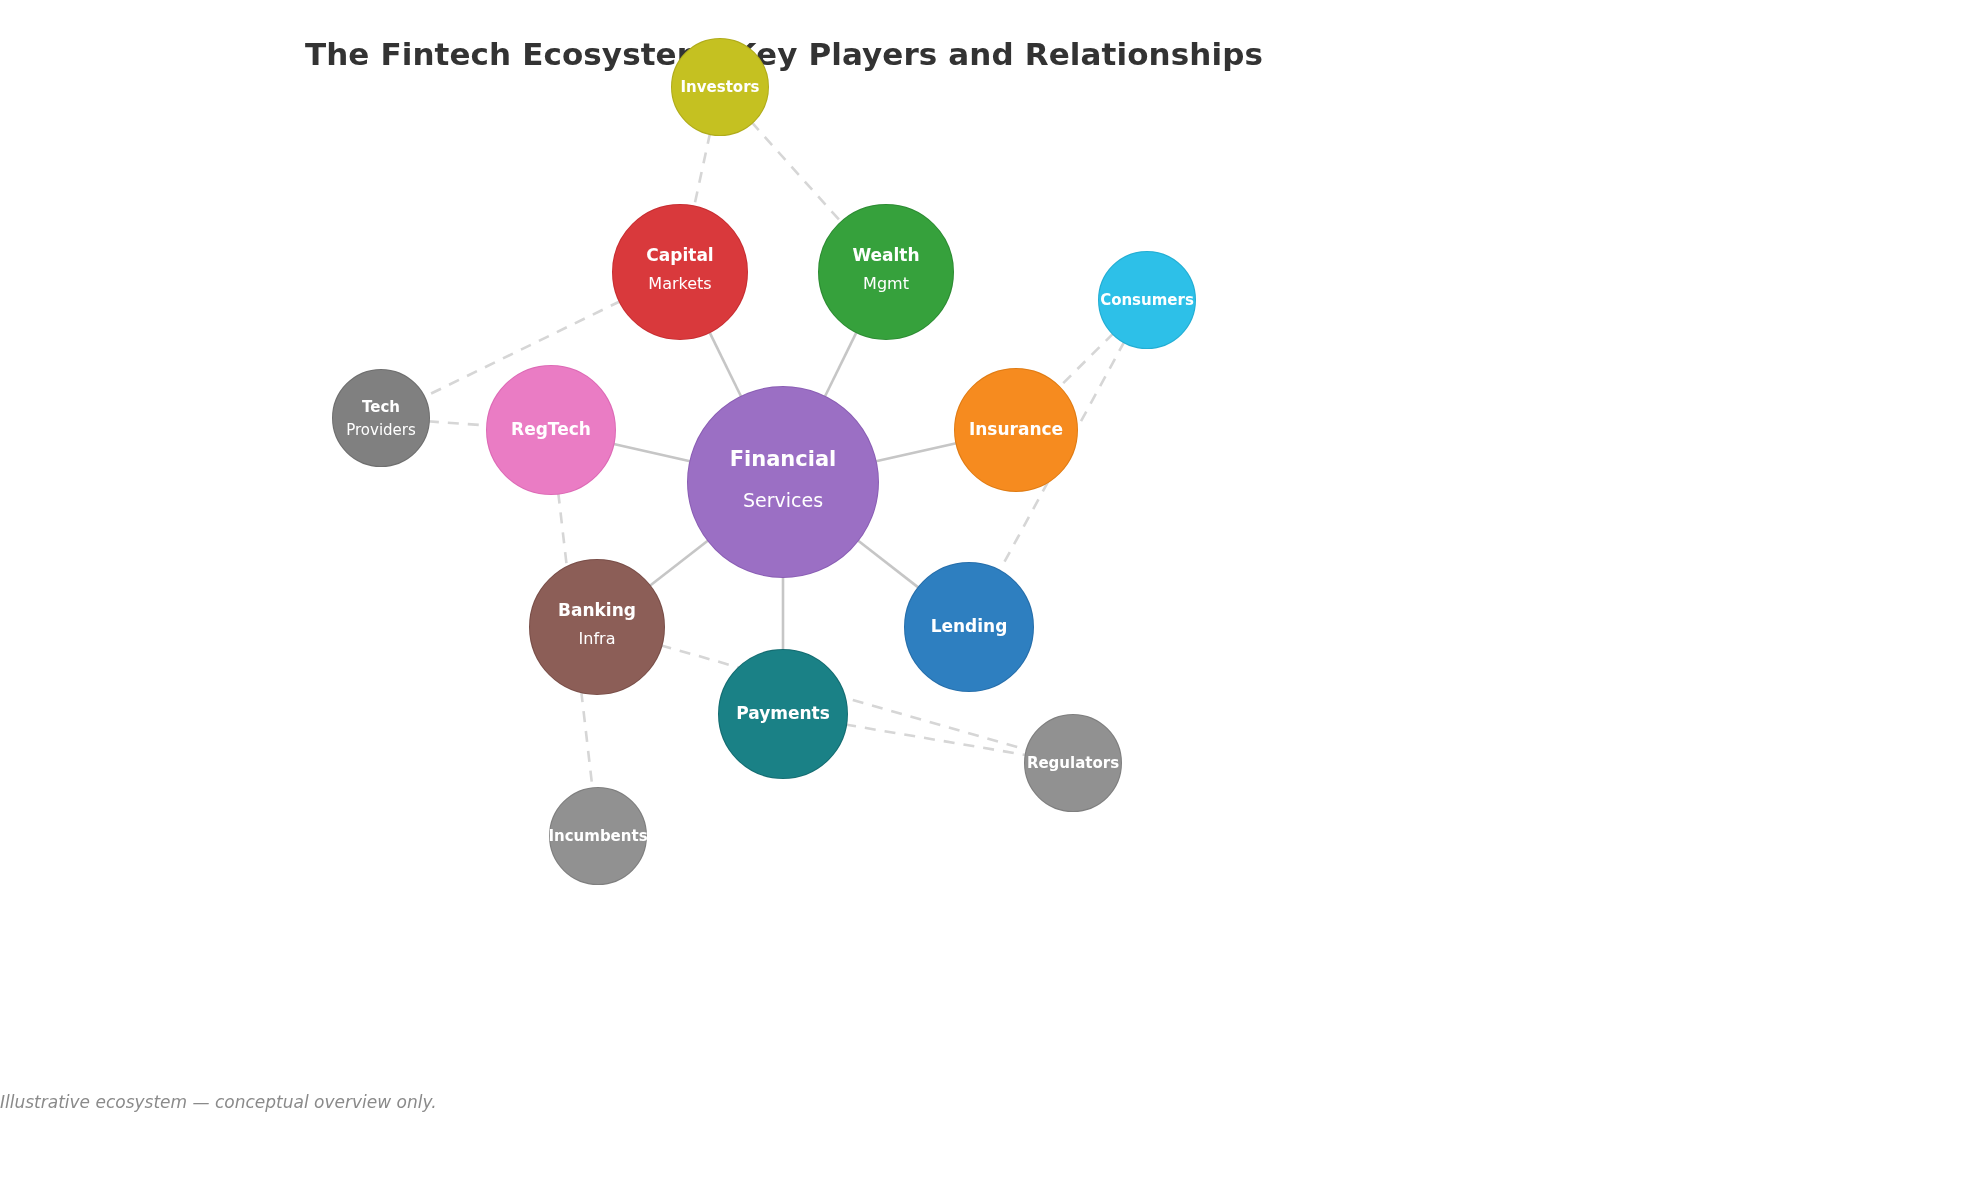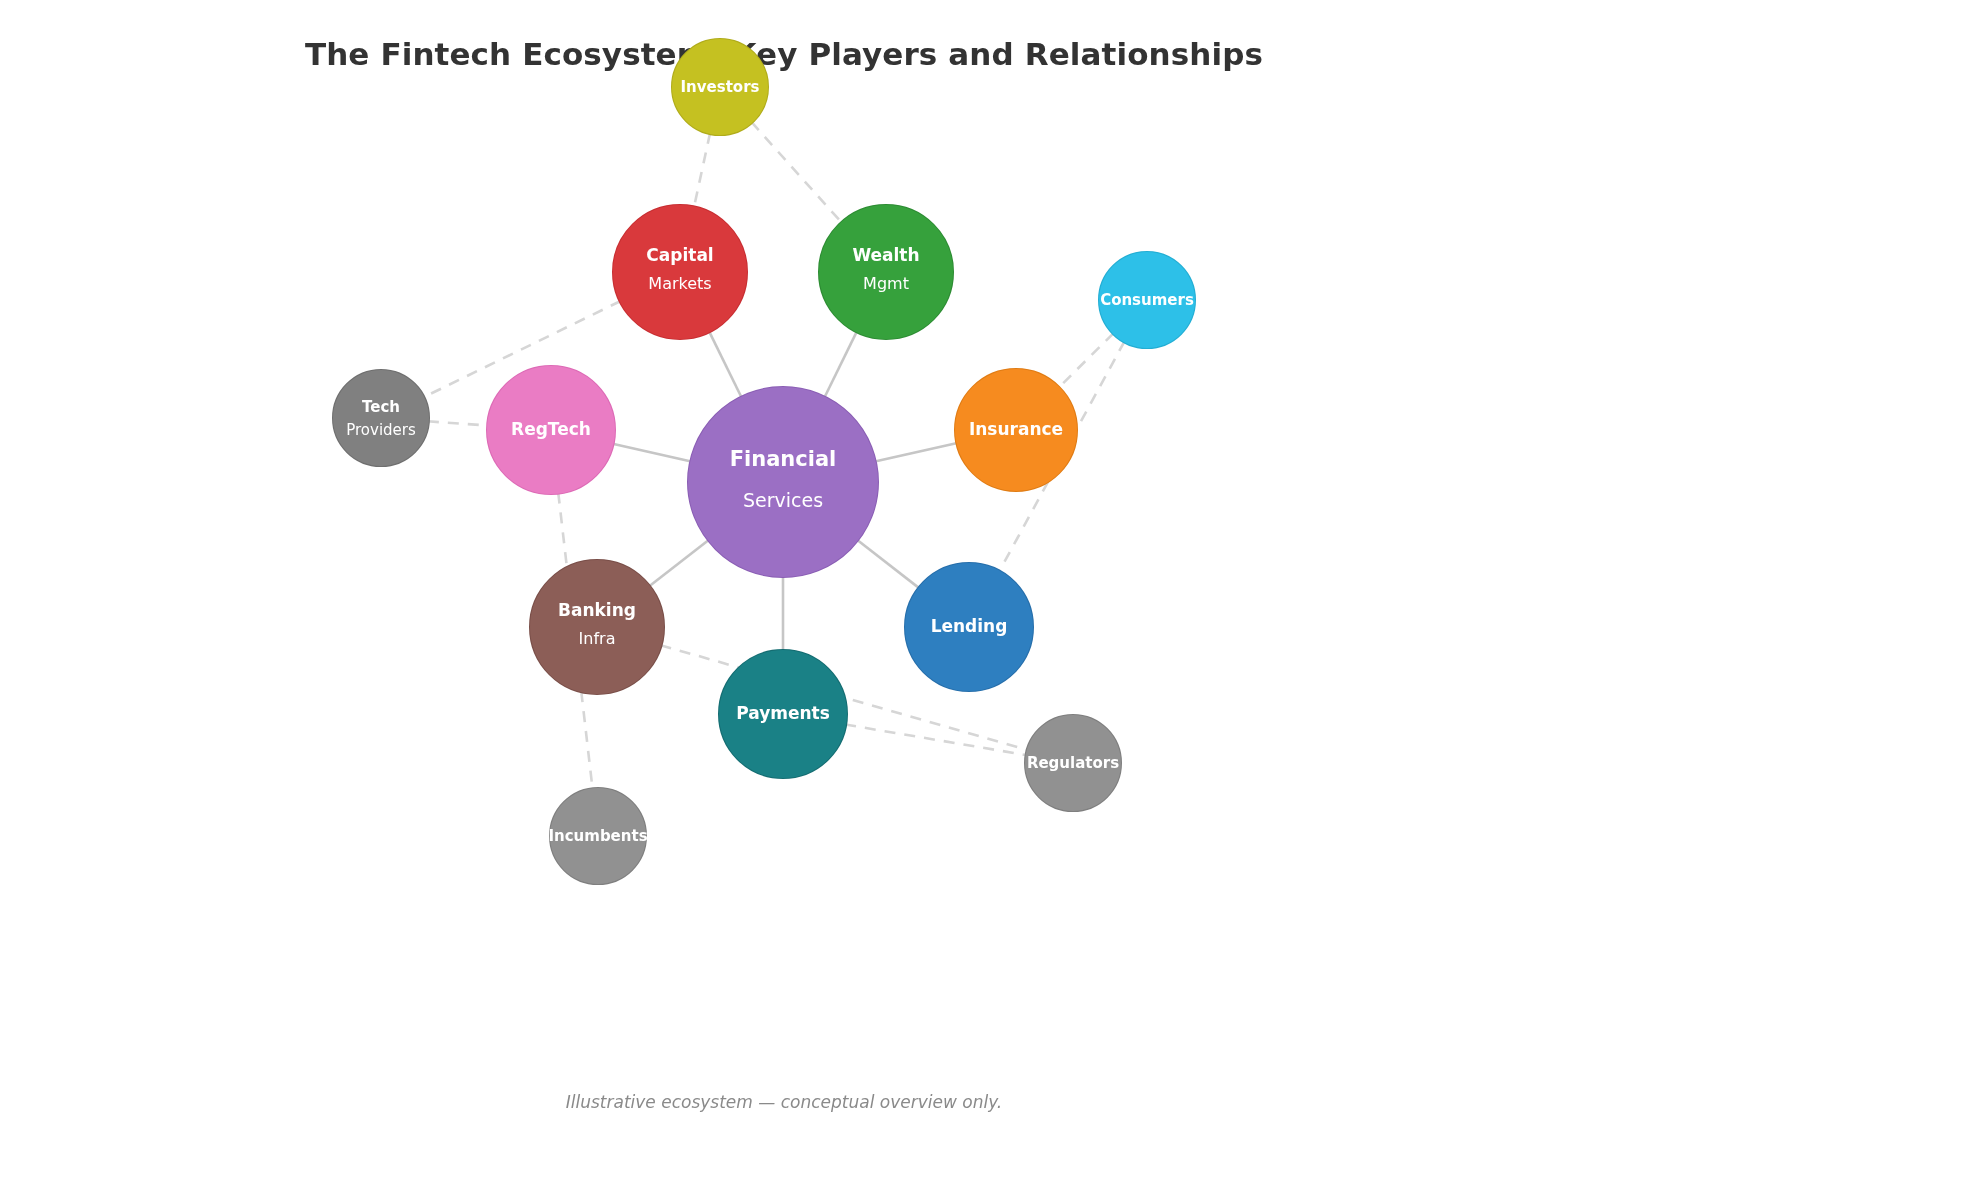--- a/index.html
+++ b/index.html
@@ -75,21 +75,21 @@
     text-anchor: middle;
     dominant-baseline: middle;
     user-select: none;
   }
   
   #chart-footer {
     position: absolute;
     left: 0;
     top: 1092px;
     width: 1568px;
-    text-align: center;
+    text-align: left;
     font-size: 17px;
     font-style: italic;
     color: #8a8a8a;
     z-index: 4;
     user-select: none;
   }
 </style>
 </head>
 <body>
 

